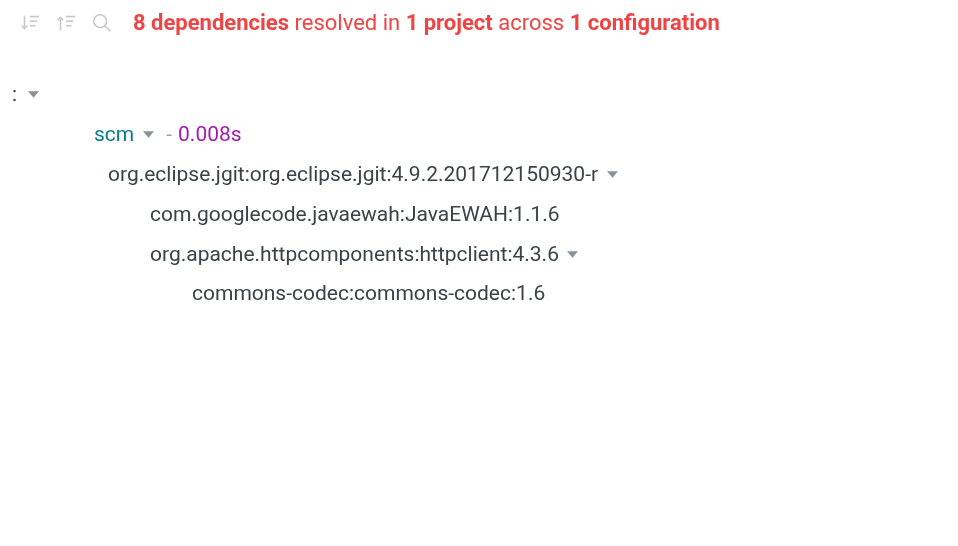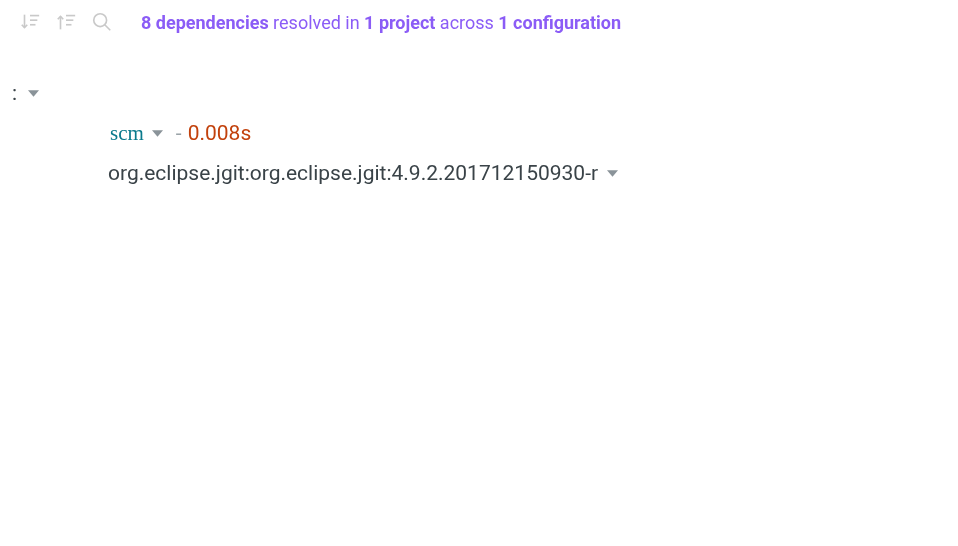--- a/index.html
+++ b/index.html
@@ -28,23 +28,23 @@
       align-items: center;
       justify-content: center;
       opacity: 0.35;
       cursor: pointer;
     }
     .toolbar-icon svg {
       width: 22px;
       height: 22px;
     }
     .summary-text {
-      font-size: 18px;
-      color: #8b5cf6;
-      margin-left: 15px;
+      font-size: 22px;
+      color: #ef4444;
+      margin-left: 7px;
     }
     .summary-text .bold {
       font-weight: 700;
     }
     .tree-container {
       padding: 30px 0 0 12px;
     }
     .tree-row {
       display: flex;
       align-items: center;
@@ -66,29 +66,28 @@
       width: 11px;
       height: 11px;
       fill: #8a9399;
     }
     .colon {
       color: #3a4348;
       margin-right: 2px;
     }
     .config-name {
       color: #0a7a8c;
-      margin-left: 46px;
-      font-family: Liberation Serif, serif;
+      margin-left: 30px;
     }
     .dash {
       color: #9aa3a8;
       margin: 0 6px 0 4px;
     }
     .timing {
-      color: #c2410c;
+      color: #a21caf;
     }
     .dep-name {
       color: #3a4348;
       text-align: center;
     }
     .indent-1 { padding-left: 52px; }
     .indent-2 { padding-left: 96px; }
     .indent-3 { padding-left: 138px; }
     .indent-4 { padding-left: 180px; }
   </style>
@@ -149,20 +148,34 @@
 
   <div class="tree-row indent-2">
     <span class="dep-name">org.eclipse.jgit:org.eclipse.jgit:4.9.2.201712150930-r</span>
     <span class="chevron">
       <svg viewBox="0 0 10 10">
           <polygon points="0,2 10,2 5,8"></polygon>
         </svg>
     </span>
   </div>
 
+  <div class="tree-row indent-3">
+    <span class="dep-name">com.googlecode.javaewah:JavaEWAH:1.1.6</span>
+  </div>
 
 
+  <div class="tree-row indent-3">
+    <span class="dep-name">org.apache.httpcomponents:httpclient:4.3.6</span>
+    <span class="chevron">
+      <svg viewBox="0 0 10 10">
+          <polygon points="0,2 10,2 5,8"></polygon>
+        </svg>
+    </span>
+  </div>
 
+  <div class="tree-row indent-4">
+    <span class="dep-name">commons-codec:commons-codec:1.6</span>
+  </div>
 
 
 
 
 </div>
 
 </body></html>

